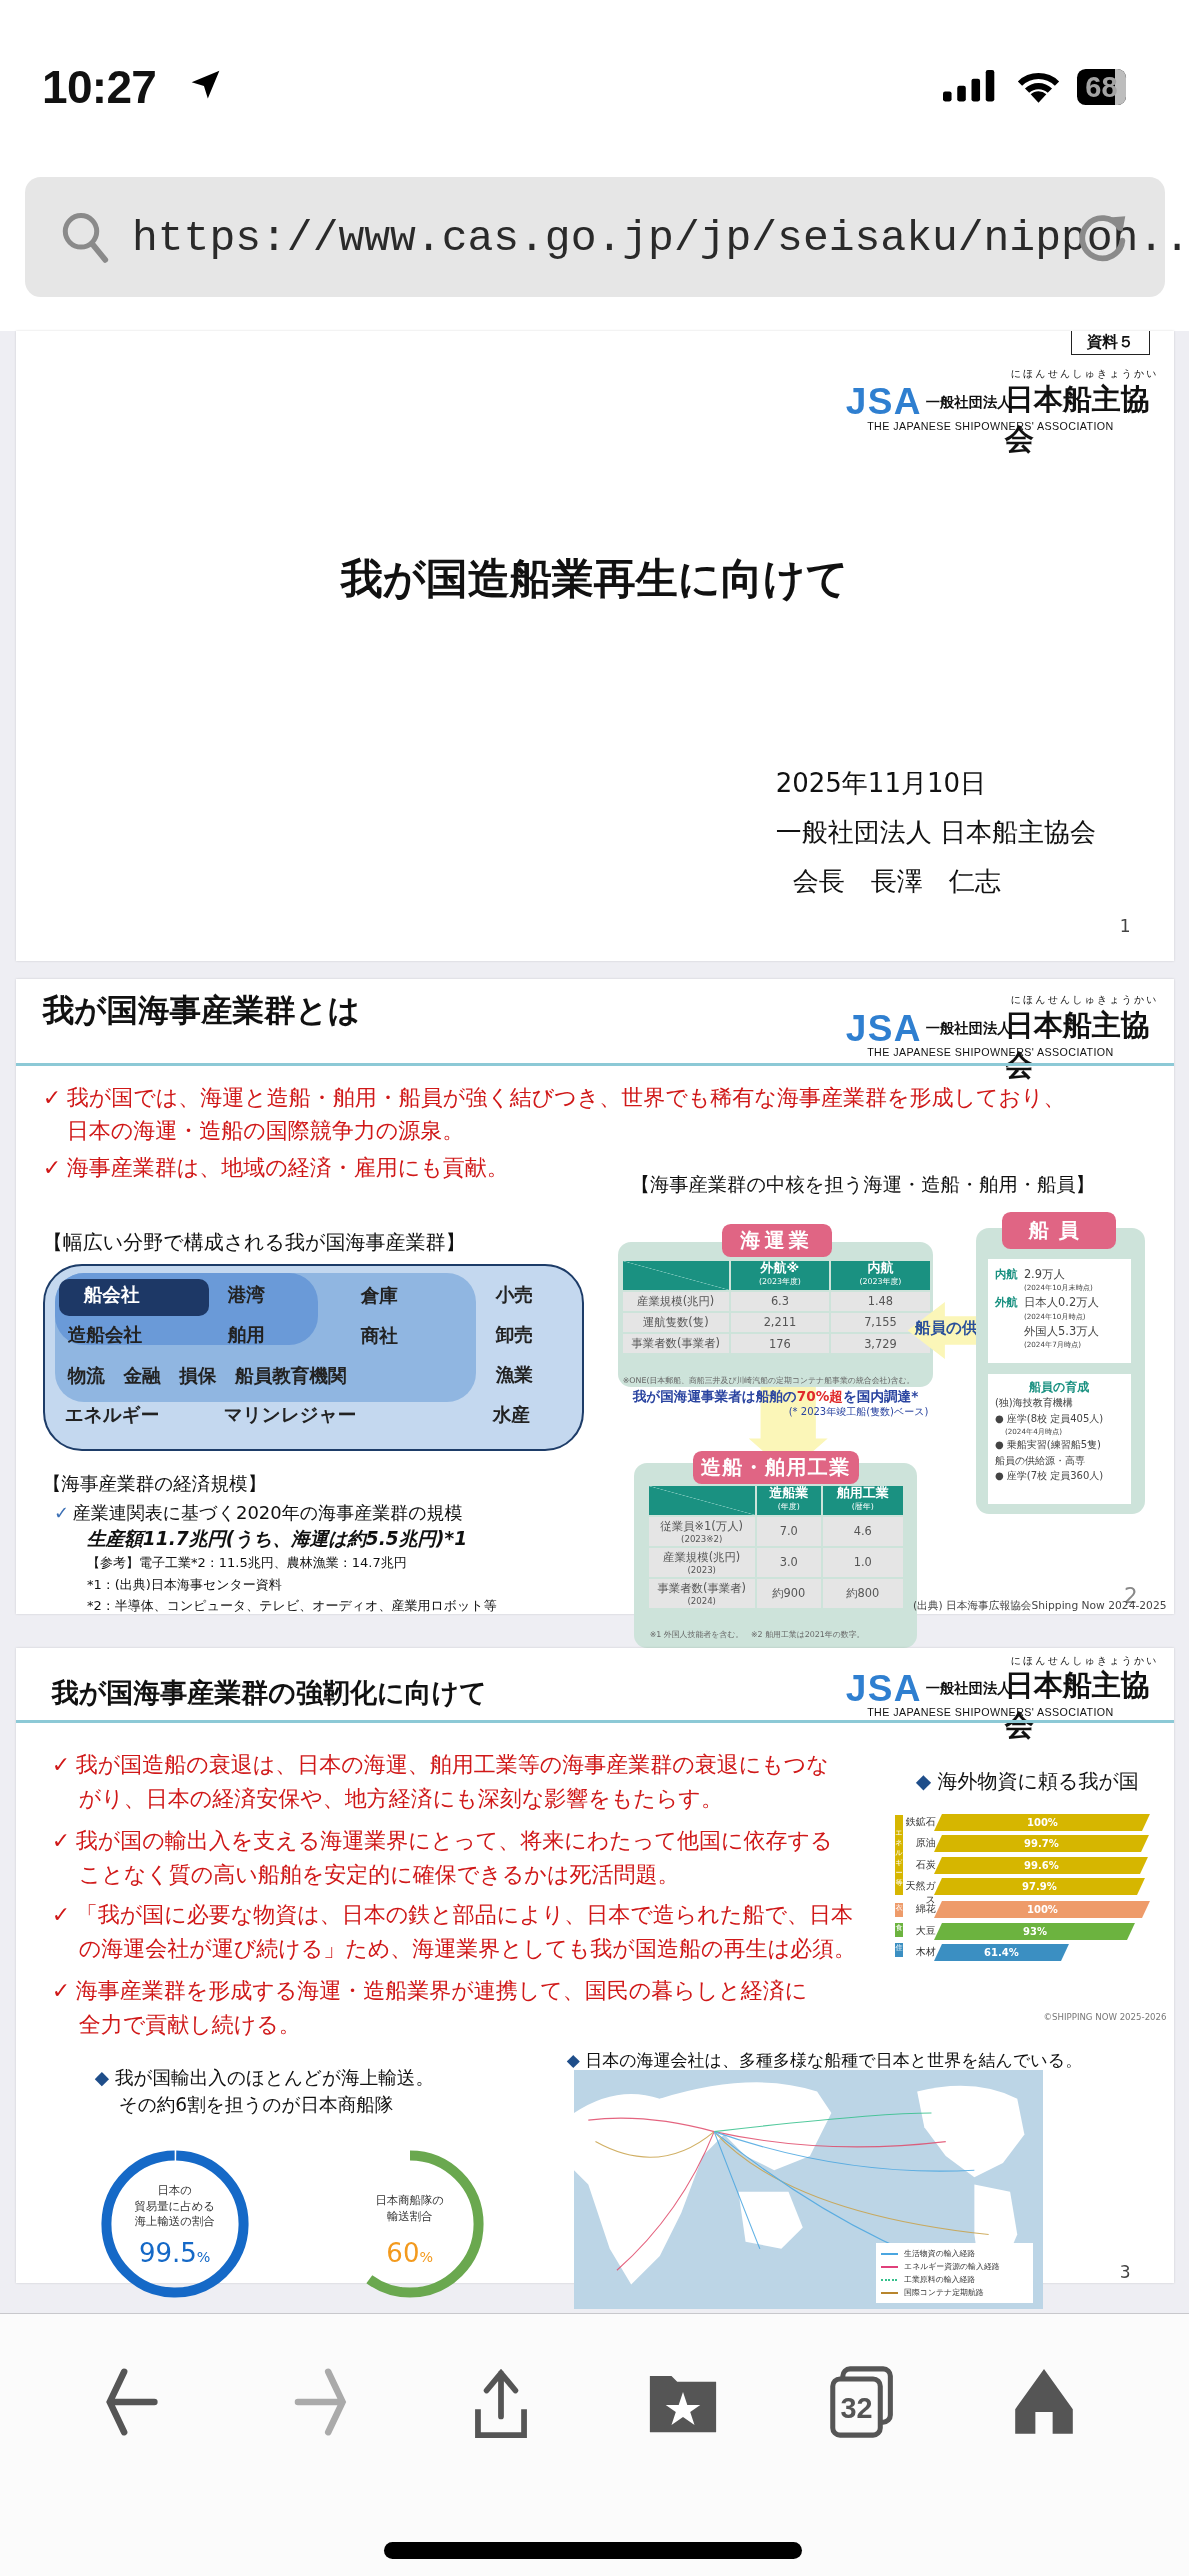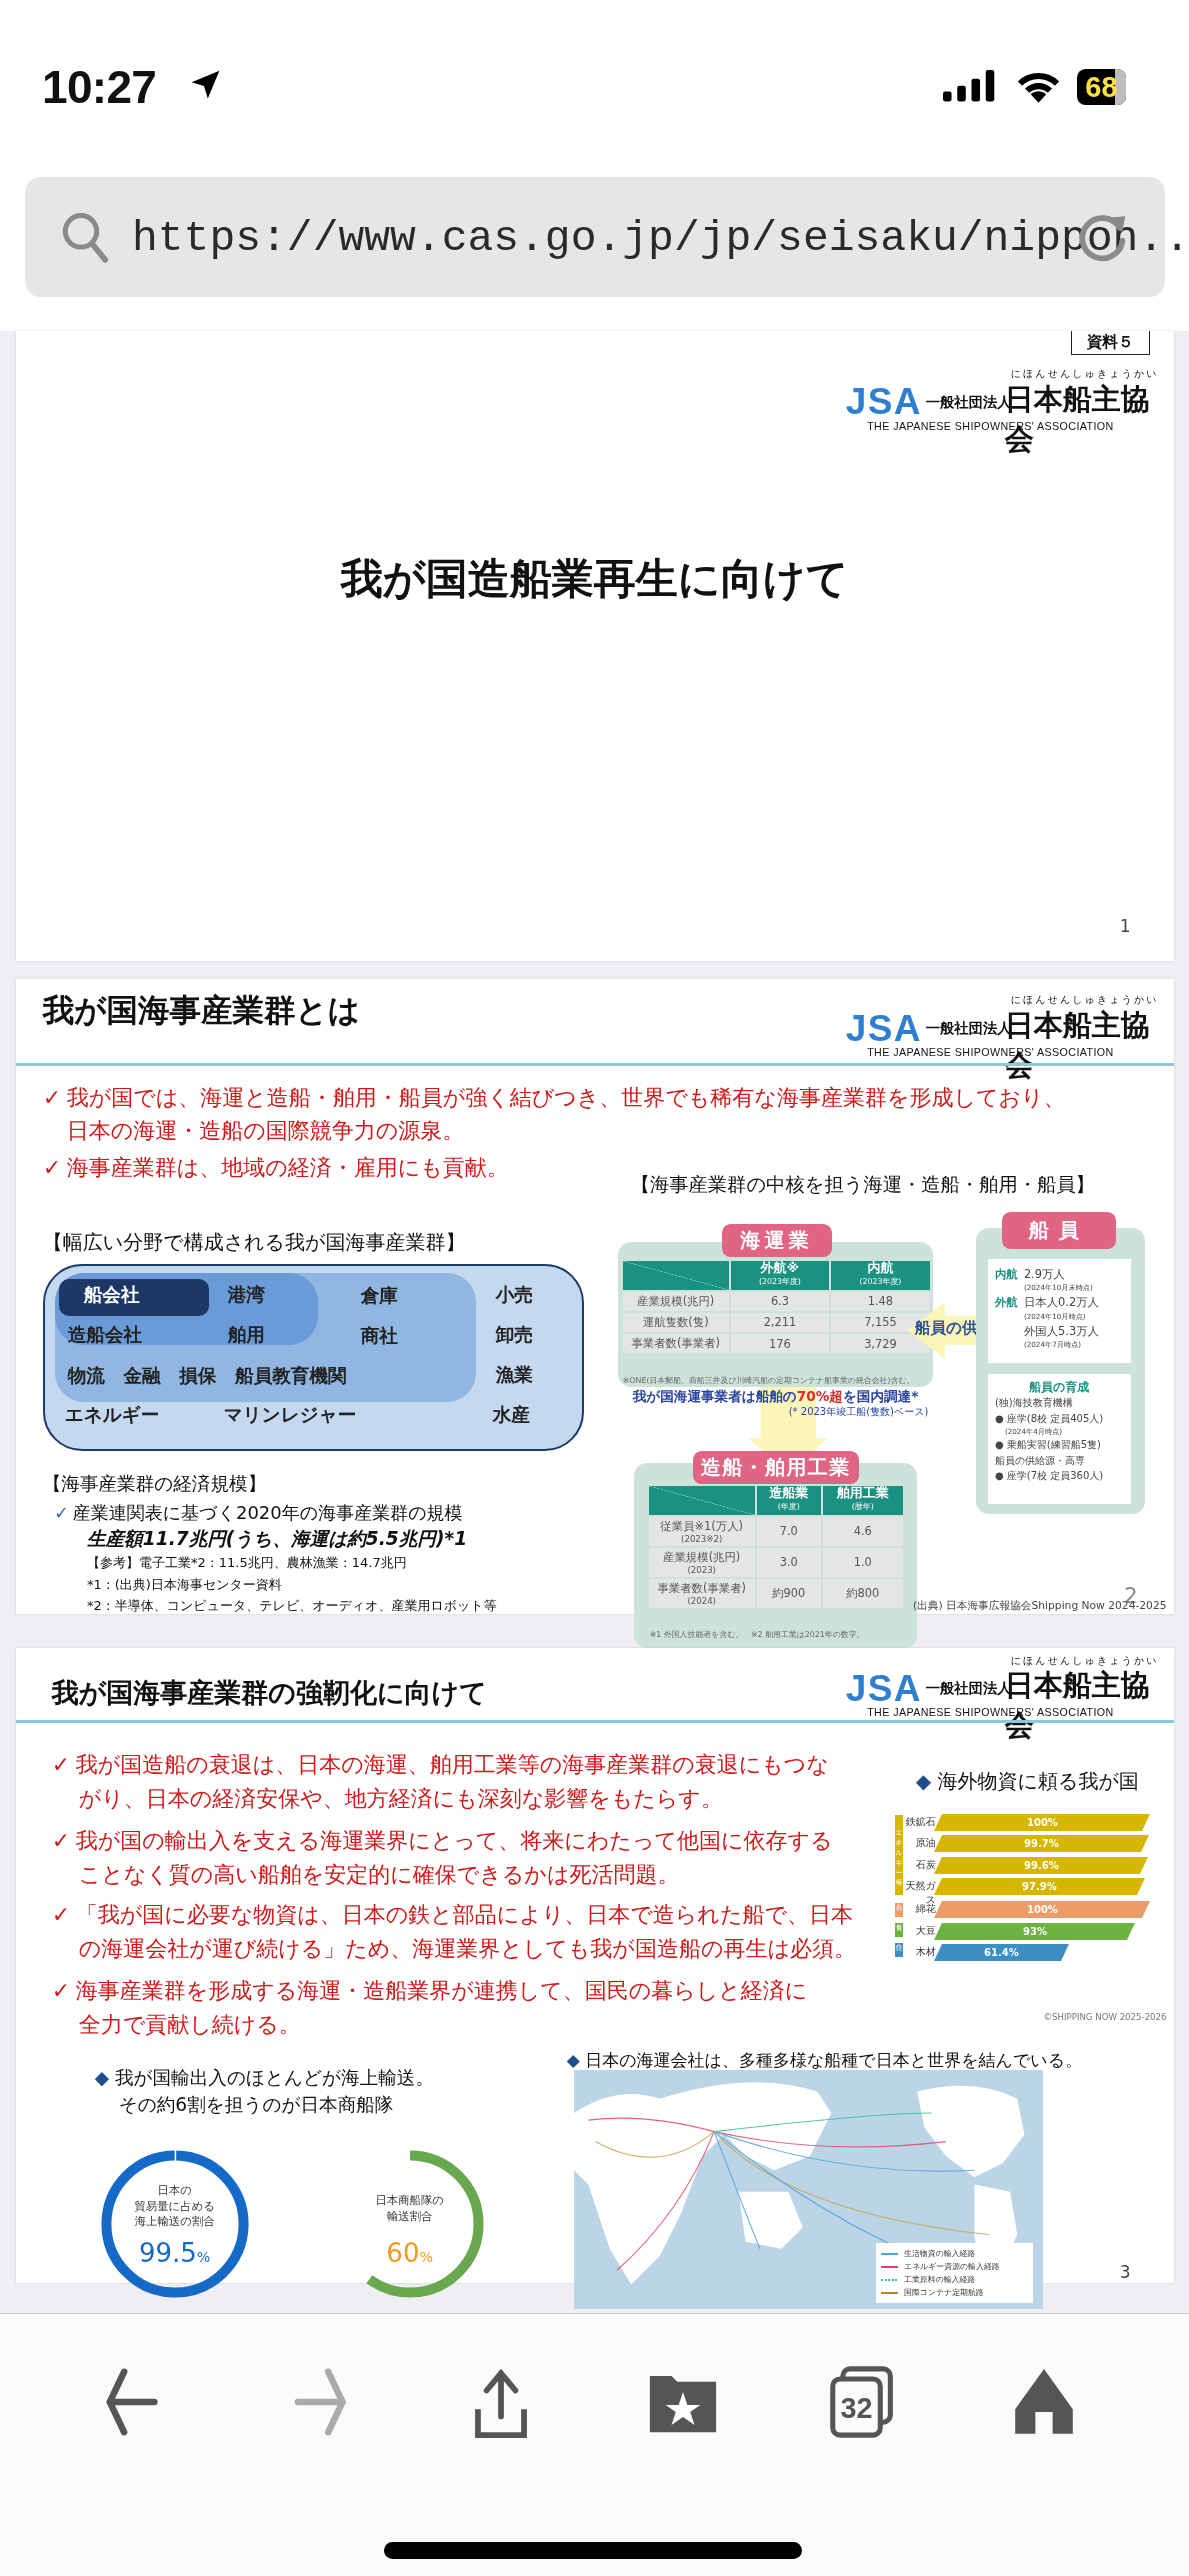--- a/index.html
+++ b/index.html
@@ -2,21 +2,21 @@
 <html style="font-size:11.4px"><head>
 <meta charset="utf-8">
 <style>
 *{box-sizing:border-box;margin:0;padding:0}
 body{width:1190px;height:2576px;background:#fff;font-family:"DejaVu Sans",sans-serif;color:#111;position:relative;overflow:hidden}
 .status{position:absolute;left:0;top:0;width:1190px;height:165px}
 .status .time{position:absolute;left:42px;top:60px;font-size:46px;font-weight:bold;font-family:"Liberation Sans",sans-serif;letter-spacing:-0.7px}
 .status .loc{position:absolute;left:187px;top:66px}
 .status .sig{position:absolute;left:943px;top:70px}
 .status .wifi{position:absolute;left:1015px;top:67px}
-.status .bat{position:absolute;left:1077px;top:69px;width:49px;height:36px;border-radius:8.6px;background:#000;color:#fde047;font-weight:bold;font-size:29px;font-family:"Liberation Sans",sans-serif;display:flex;align-items:center;justify-content:center;overflow:hidden}
+.status .bat{position:absolute;left:1077px;top:69px;width:49px;height:36px;border-radius:8.6px;background:#000;color:#a3a3a3;font-weight:bold;font-size:29px;font-family:"Liberation Sans",sans-serif;display:flex;align-items:center;justify-content:center;overflow:hidden}
 .status .bat::after{content:"";position:absolute;right:0;top:0;width:11.4px;height:36px;background:#bdbdbd}
 .status .bat span{position:relative;z-index:2}
 .urlbar{position:absolute;left:25px;top:177px;width:1140px;height:120px;background:#e6e6e6;border-radius:15.7px}
 .urlbar .search{position:absolute;left:36px;top:34px}
 .urlbar .url{position:absolute;left:107px;top:37px;font-size:43px;color:#2a2a2a;font-family:Liberation Mono, monospace;white-space:nowrap}
 .urlbar .reload{position:absolute;left:1050px;top:31.5px}
 .viewer{position:absolute;left:0;top:331px;width:1190px;height:1982px;background:#eeeef3}
 .slide{position:absolute;left:15.7px;width:1158px;background:#fff;box-shadow:0 0 2.1px rgba(0,0,0,.15)}
 .s1{top:0;height:630px}
 .s2{top:648px;height:635px}
@@ -141,20 +141,25 @@
   <div class="slide s1">
     <div class="doc-no">資料５</div>
     <div class="logo" style="top:31.5px">
       <div class="jsa">JSA</div>
       <div class="ipp">一般社団法人</div>
       <div class="ruby">にほんせんしゅきょうかい</div>
       <div class="name">日本船主協会</div>
       <div class="en">THE JAPANESE SHIPOWNERS' ASSOCIATION</div>
     </div>
     <div class="title">我が国造船業再生に向けて</div>
+    <div class="meta">
+      <div>2025年11月10日</div>
+      <div>一般社団法人 日本船主協会</div>
+      <div class="pres">会長　長澤　仁志</div>
+    </div>
     <div class="pnum" style="right:43px;top:585px">1</div>
   </div>
 
   <div class="slide s2">
     <div class="stitle">我が国海事産業群とは</div>
     <div class="logo" style="top:10px">
       <div class="jsa">JSA</div>
       <div class="ipp">一般社団法人</div>
       <div class="ruby">にほんせんしゅきょうかい</div>
       <div class="name">日本船主協会</div>

